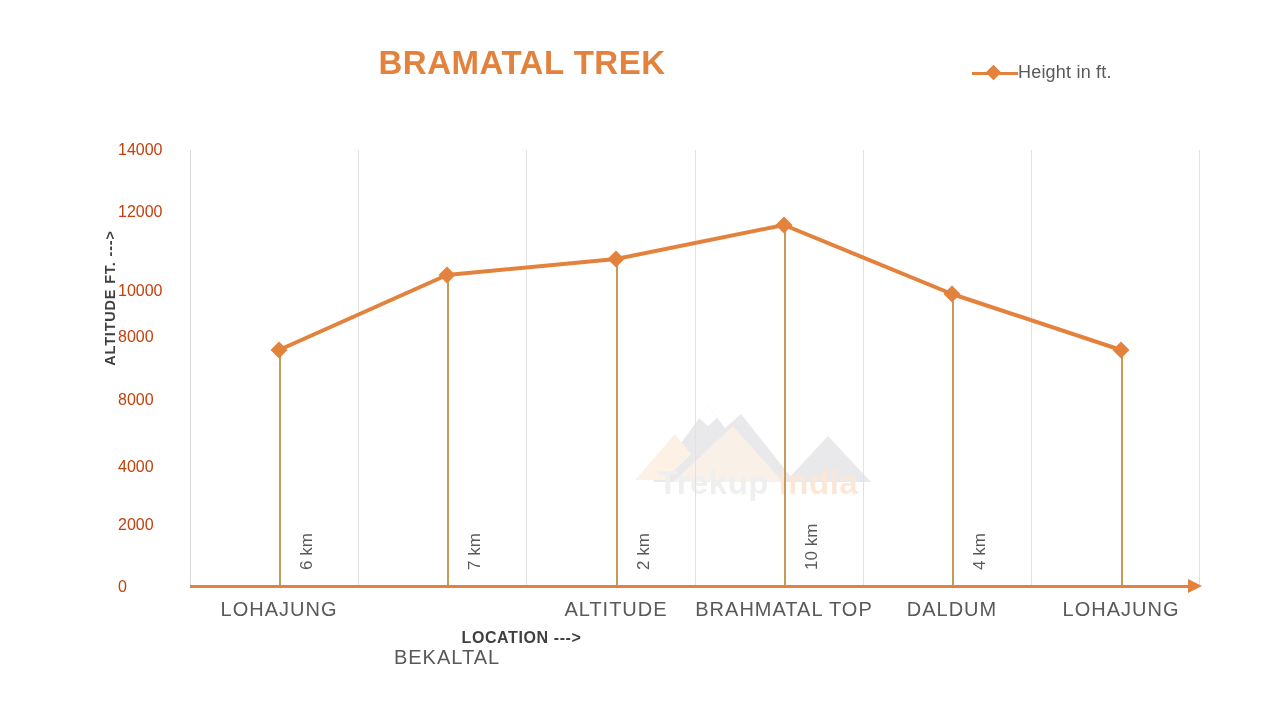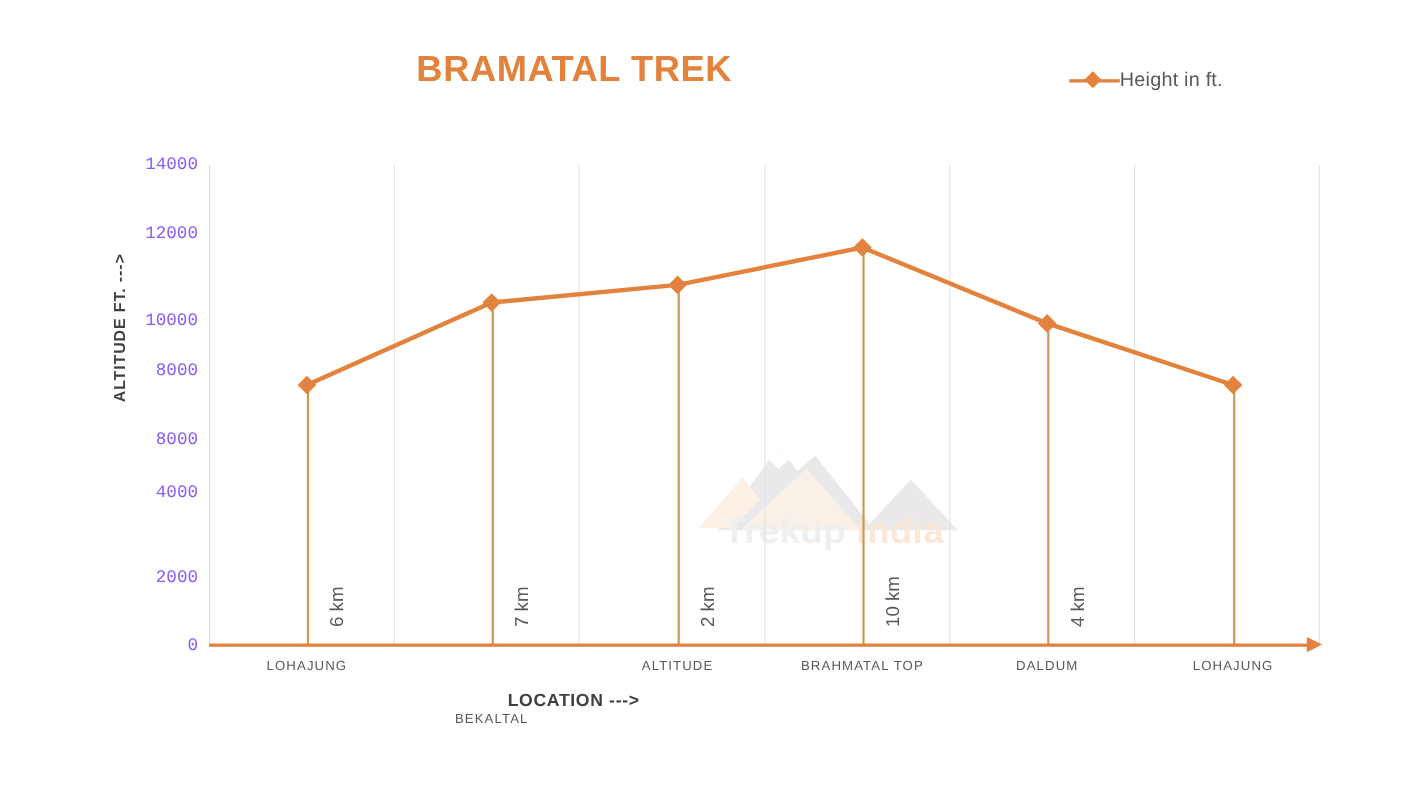--- a/index.html
+++ b/index.html
@@ -110,40 +110,38 @@
     border-left: 14px solid #e3823c;
     border-top: 7px solid transparent;
     border-bottom: 7px solid transparent;
   }
 
   
   .ytick {
     position: absolute;
     right: 0;
     width: 62px;
-    text-align: right;
     font-size: 16px;
-    color: #8b5cf6;
+    color: #c2410c;
     transform: translateY(-50%);
-    font-family: Liberation Mono, monospace;
   }
   .ytick-wrap {
     position: absolute;
     left: 110px;
     top: 150px;
     width: 70px;
     height: 437px;
   }
 
   
   .xtick {
     position: absolute;
     top: 598px;
     transform: translateX(-50%);
-    font-size: 12px;
+    font-size: 20px;
     letter-spacing: 1px;
     color: #58595b;
     white-space: nowrap;
   }
 
   
   .x-axis-title {
     position: absolute;
     left: 0;
     top: 629px;
@@ -278,21 +276,21 @@
       <rect x="1115" y="344" width="12" height="12" transform="rotate(45 1121 350)"></rect>
     </g>
   </svg>
 
   <div class="baseline"></div>
   <div class="baseline-arrow"></div>
 
   <div class="ytick-wrap">
     <div class="ytick" style="top:437px;">0</div>
     <div class="ytick" style="top:374.6px;">2000</div>
-    <div class="ytick" style="top:298px;">4000</div>
+    <div class="ytick" style="top:317px;">4000</div>
     <div class="ytick" style="top:249.7px;">8000</div>
     <div class="ytick" style="top:187.3px;">8000</div>
     <div class="ytick" style="top:124.9px;margin-top:16px;">10000</div>
     <div class="ytick" style="top:62.4px;">12000</div>
     <div class="ytick" style="top:0px;">14000</div>
   </div>
 
   <div class="xtick" style="left:279px;">LOHAJUNG</div>
   <div class="xtick" style="left:447px;margin-top:48px;">BEKALTAL</div>
   <div class="xtick" style="left:616px;">ALTITUDE</div>

